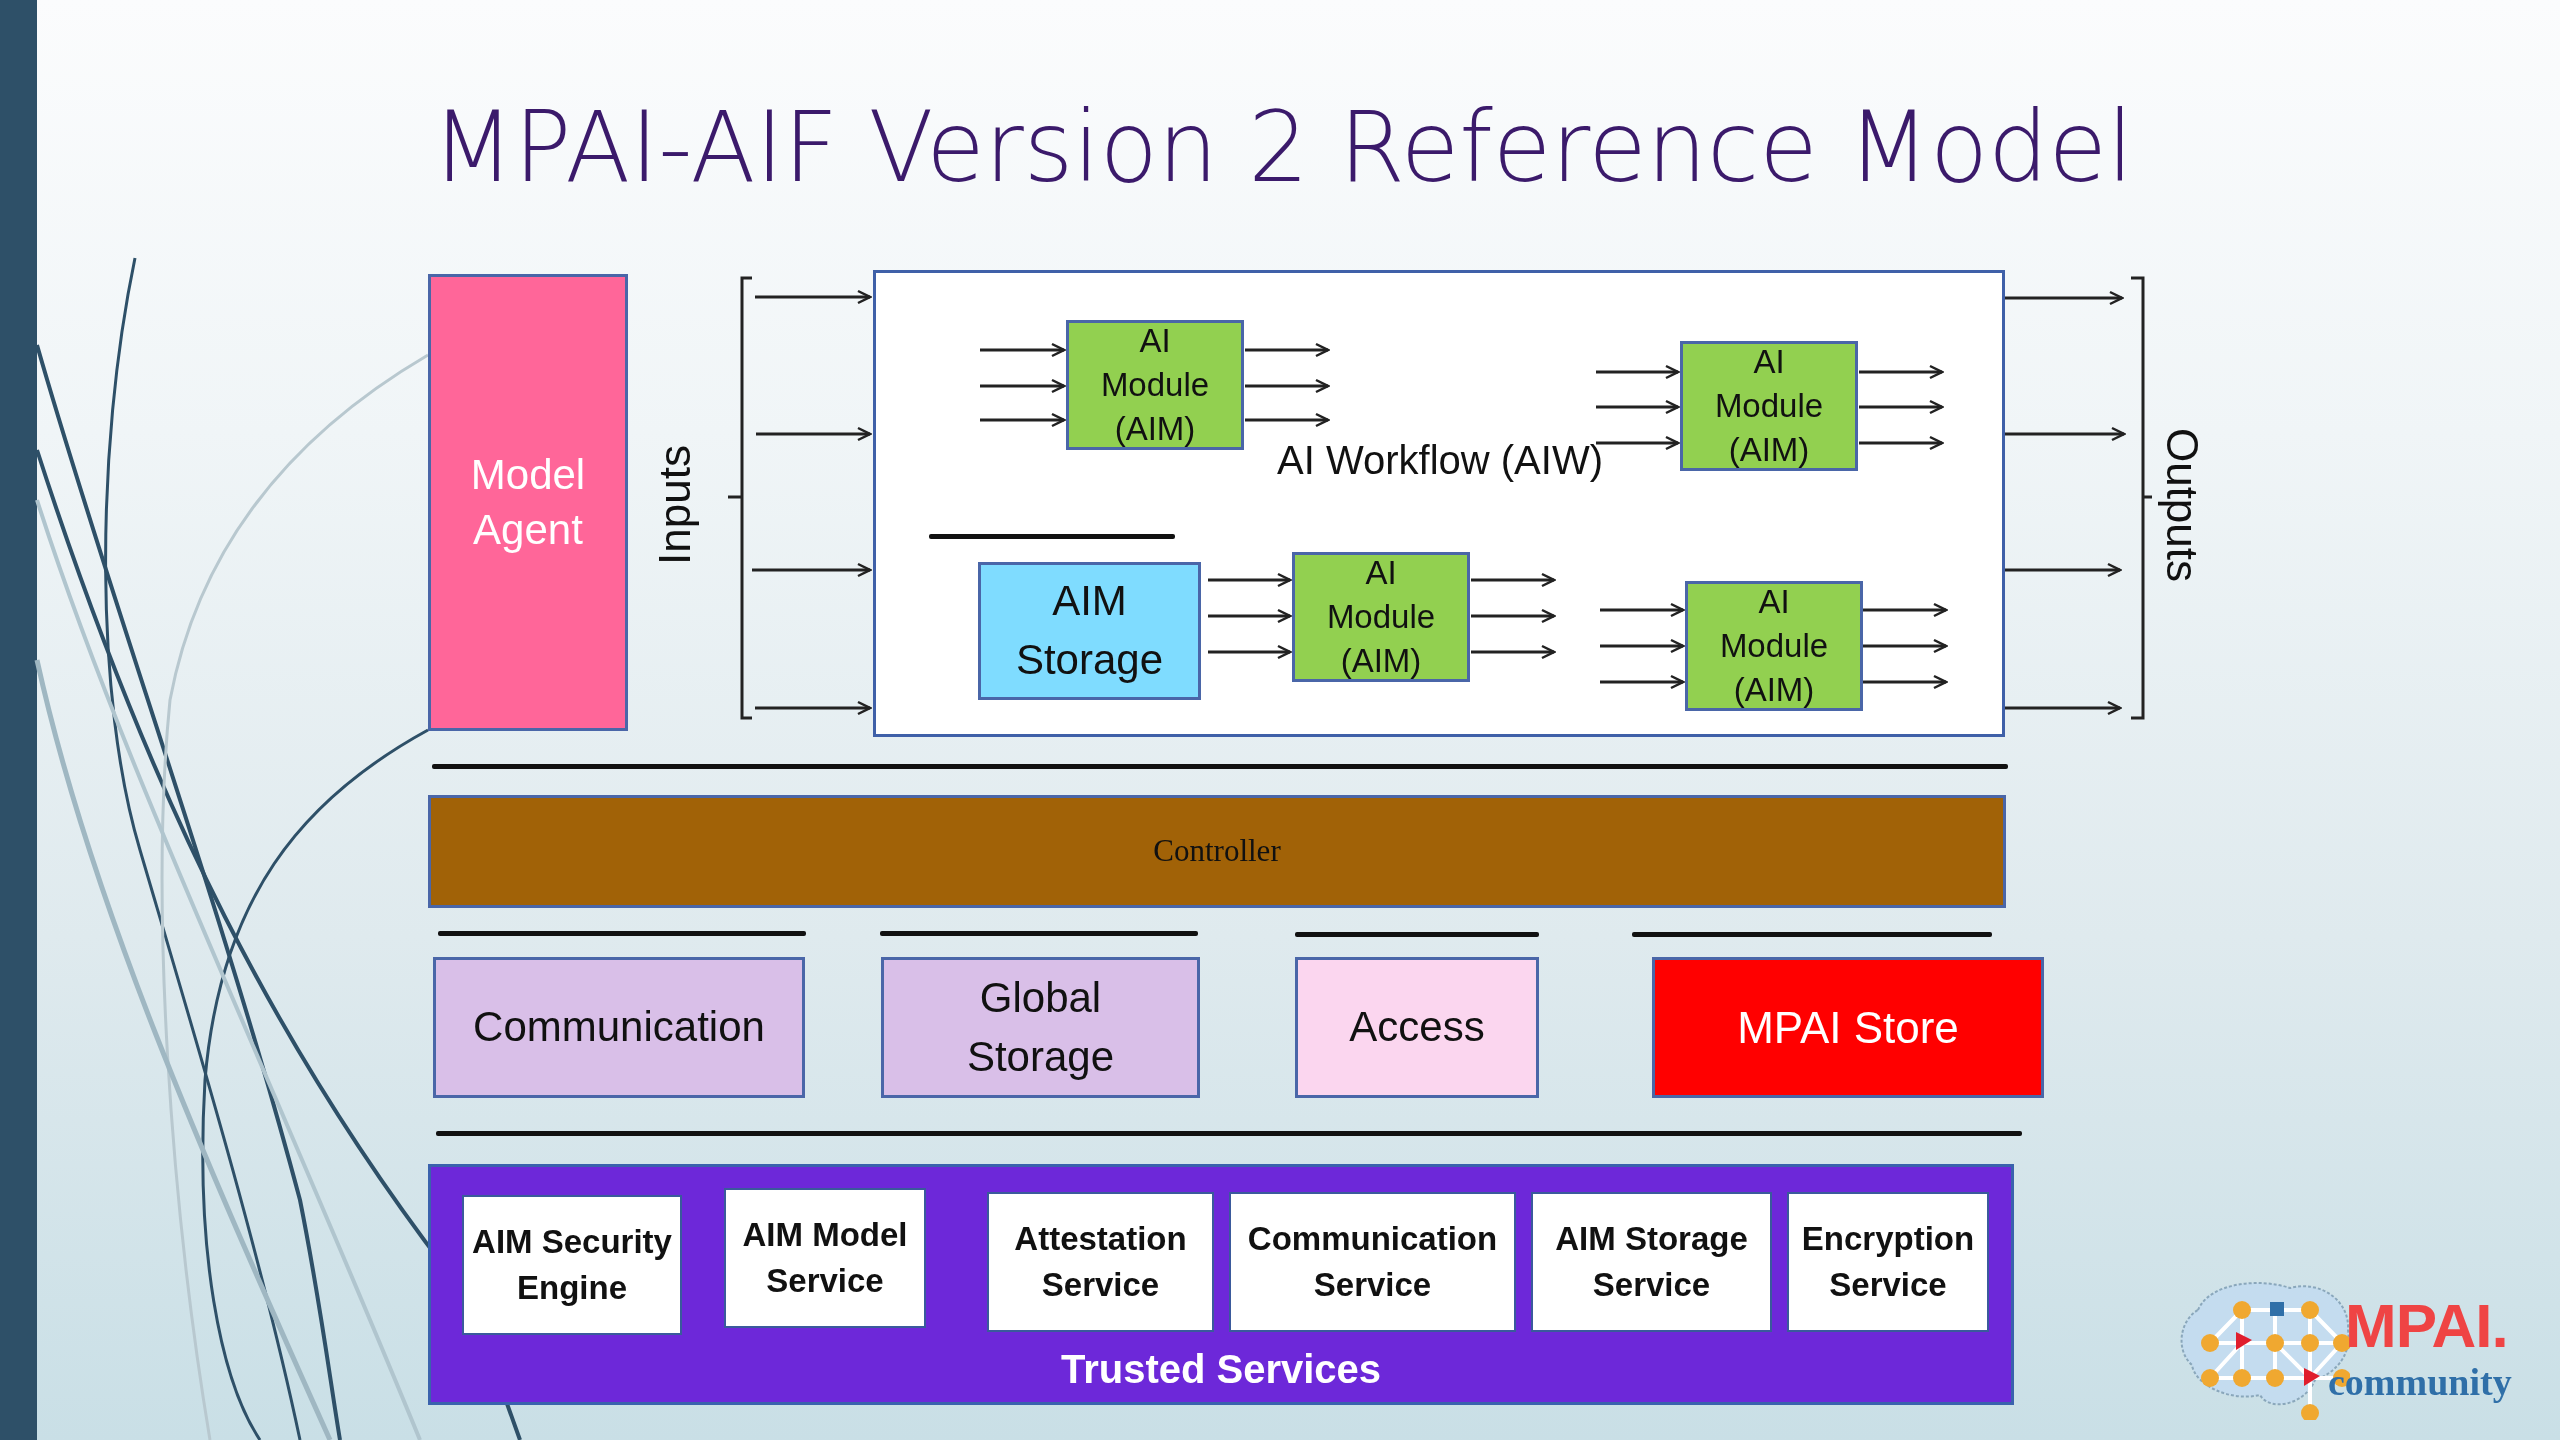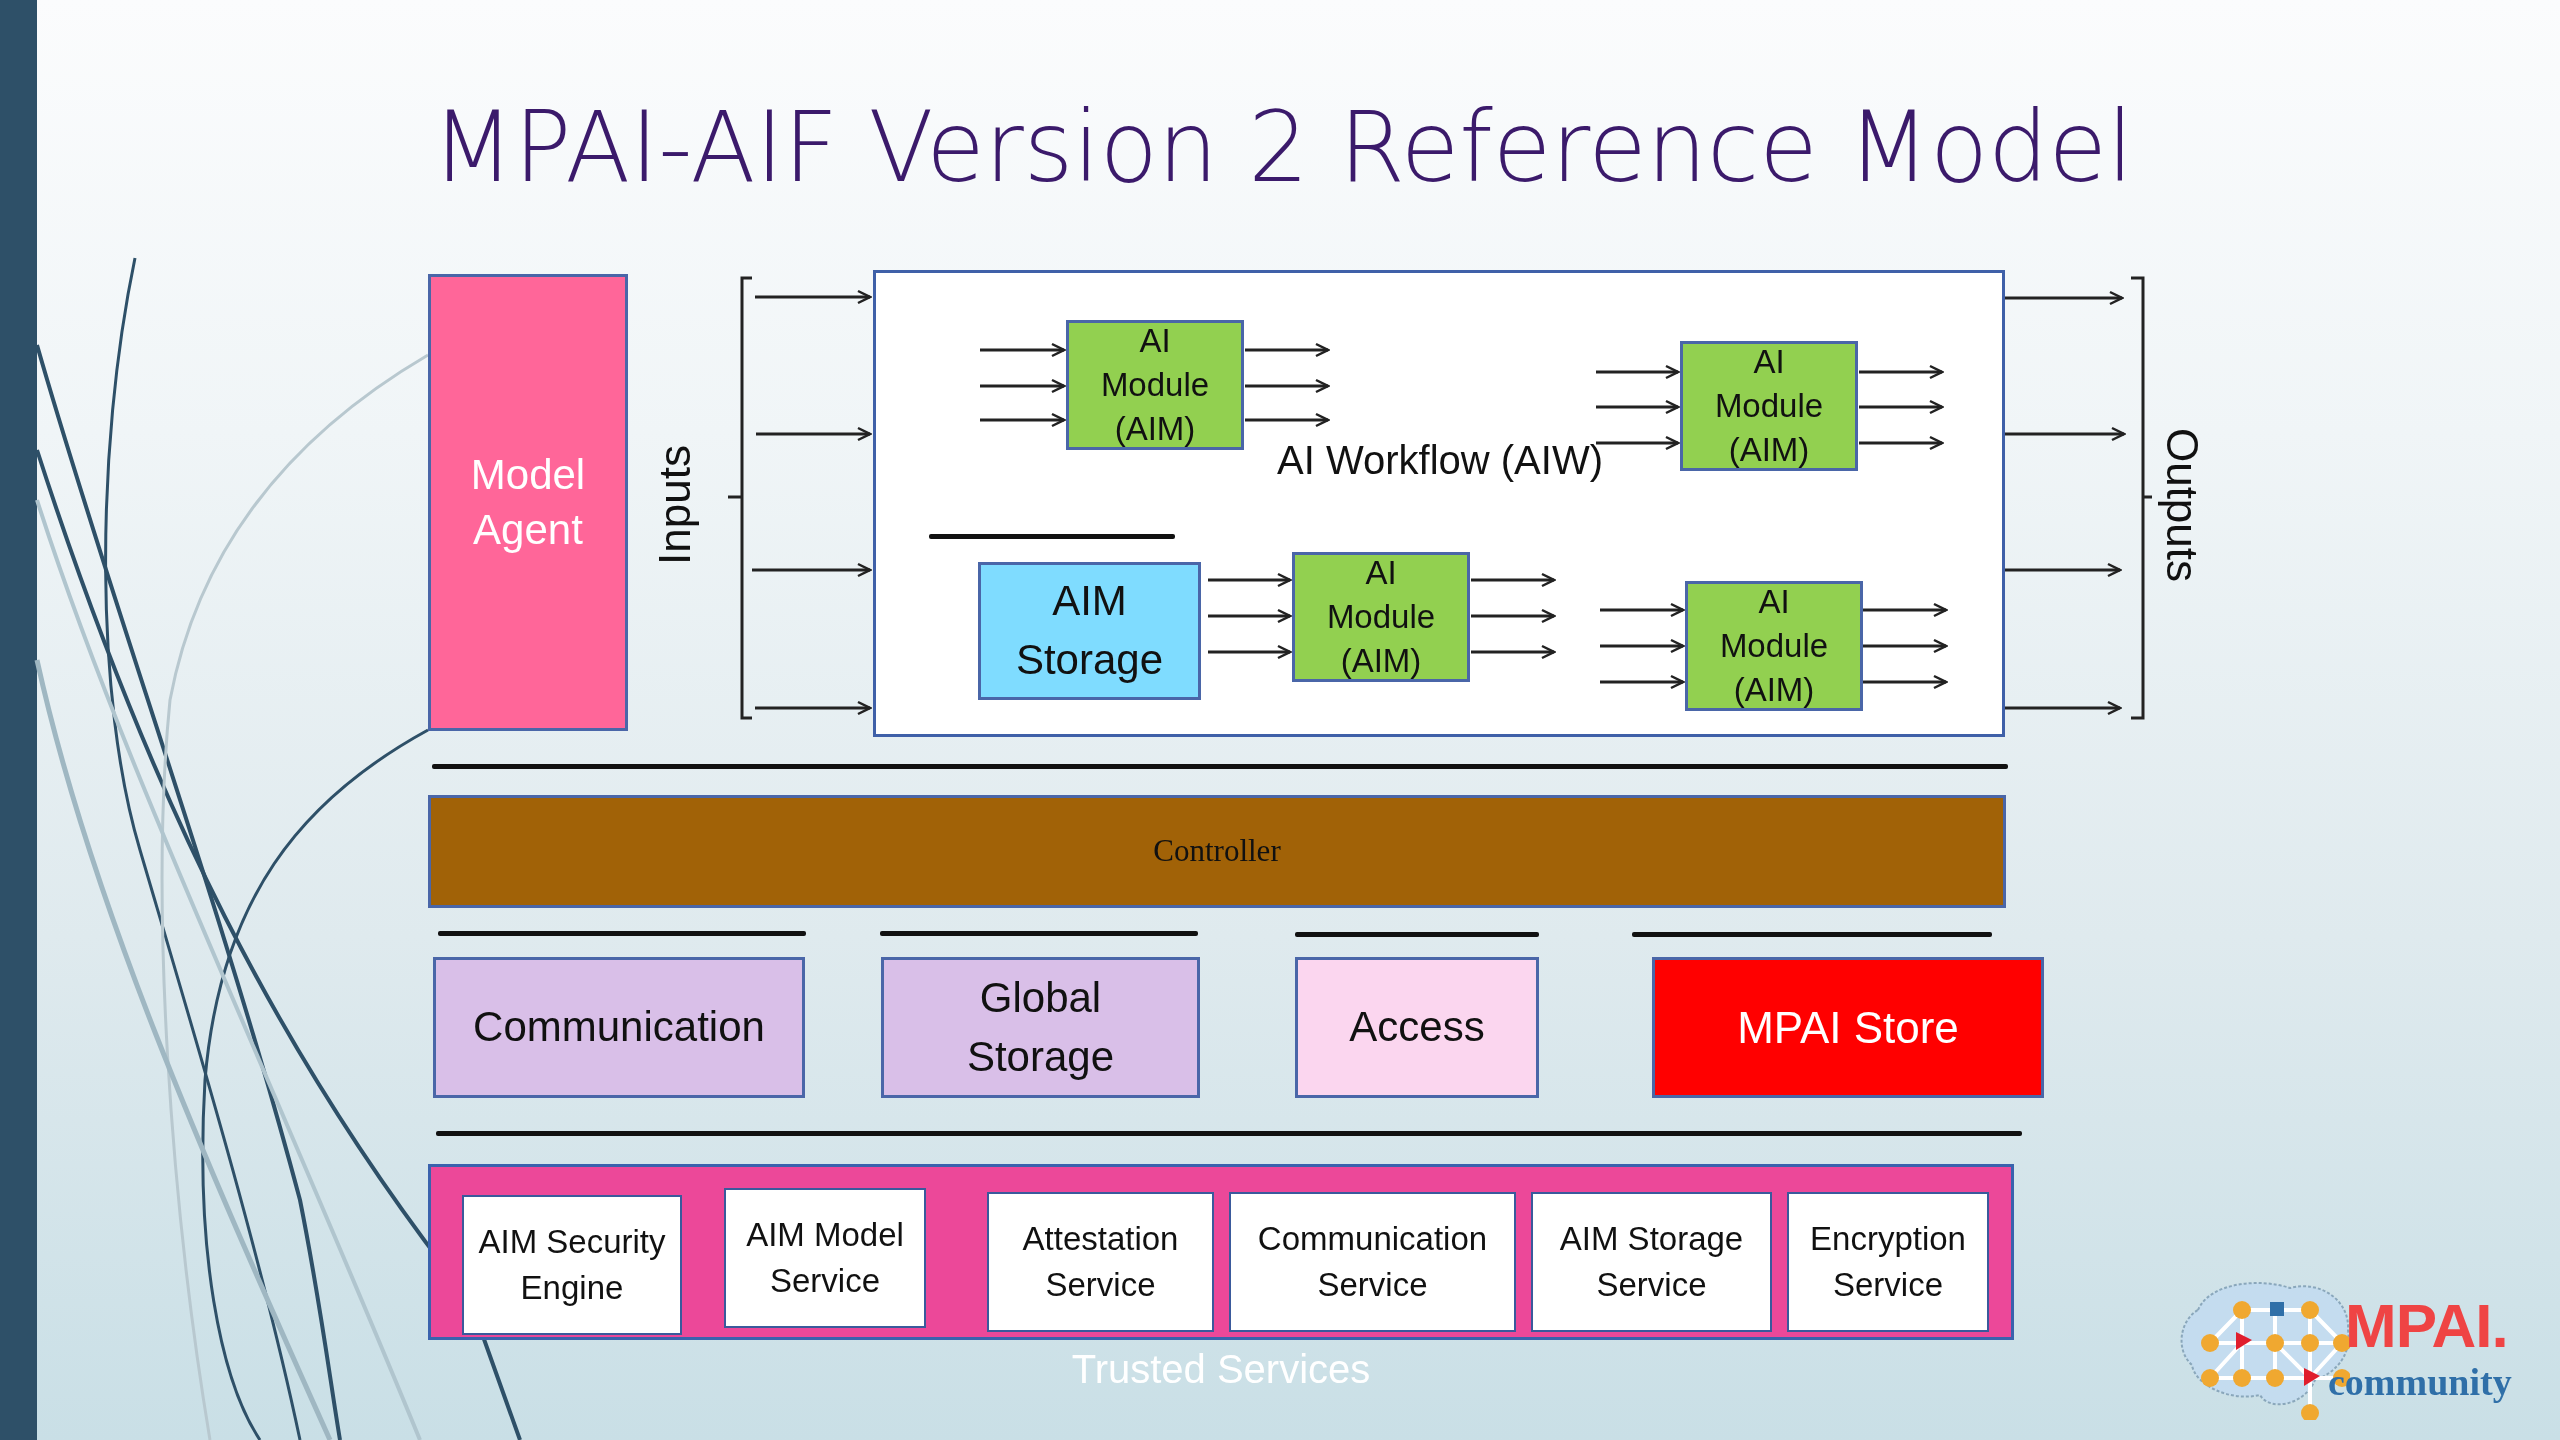--- a/index.html
+++ b/index.html
@@ -24,21 +24,21 @@
   .user-agent { left:428px; top:274px; width:200px; height:457px; background:#ff6699; color:#fff; font-size:42px; }
   .aiw { left:873px; top:270px; width:1132px; height:467px; background:#fff; border-color:#3f60a8; }
   .aim { background:#92d050; color:#111; font-size:33px; line-height:1.33; width:178px; height:130px; }
   .aim-storage { background:#7fdcff; color:#111; font-size:42px; line-height:1.4; }
   .aiw-label { position:absolute; left:1240px; top:438px; width:400px; text-align:center; font-size:40px; color:#111; font-family:"Liberation Sans", sans-serif; }
   .controller { left:428px; top:795px; width:1578px; height:113px; background:#a16207; color:#111; font-size:31px;font-family:Liberation Serif, serif; }
   .comm { left:433px; top:957px; width:372px; height:141px; background:#d9bfe8; color:#111; font-size:42px; }
   .gstore { left:881px; top:957px; width:319px; height:141px; background:#d9bfe8; color:#111; font-size:42px; line-height:1.4; }
   .access { left:1295px; top:957px; width:244px; height:141px; background:#fbd6ef; color:#111; font-size:42px; }
   .store { left:1622px; top:957px; width:392px; height:141px; background:#ff0000; color:#fff; font-size:44px;margin-left:30px; }
-  .trusted { left:428px; top:1164px; width:1586px; height:176px; background:#ec4899; border-color:#3a62ad; display:block; }
+  .trusted { left:428px; top:1164px; width:1586px; height:241px; background:#6d28d9; border-color:#3a62ad; display:block;font-weight:bold; }
   .svc { position:absolute; background:#fff; color:#111; font-size:33px; line-height:1.4; border:2px solid #3a5a9c; box-sizing:border-box;
          display:flex; align-items:center; justify-content:center; text-align:center; font-family:"Liberation Sans", sans-serif; }
   .trusted-label { position:absolute; left:0; right:0; top:176px; text-align:center; color:#fff; font-size:40px; font-family:"Liberation Sans", sans-serif; }
   .hline { position:absolute; height:5px; background:#111; border-radius:2px; }
   .vlabel { position:absolute; font-size:44px; color:#111; font-family:"Liberation Sans", sans-serif; white-space:nowrap; }
   .inputs-label { left:575px; top:480px; transform: rotate(-90deg); transform-origin:center; width:200px; text-align:center; }
   .outputs-label { left:2082px; top:480px; transform: rotate(90deg); transform-origin:center; width:200px; text-align:center; }
   svg.arrows { position:absolute; left:0; top:0; pointer-events:none; }
   .logo { position:absolute; left:2170px; top:1270px; width:380px; height:160px; }
   .logo-mpai { position:absolute; left:175px; top:20px; font-family:"Liberation Sans", sans-serif; font-weight:bold; font-size:62px; color:#ef4444; letter-spacing:-1px; }

